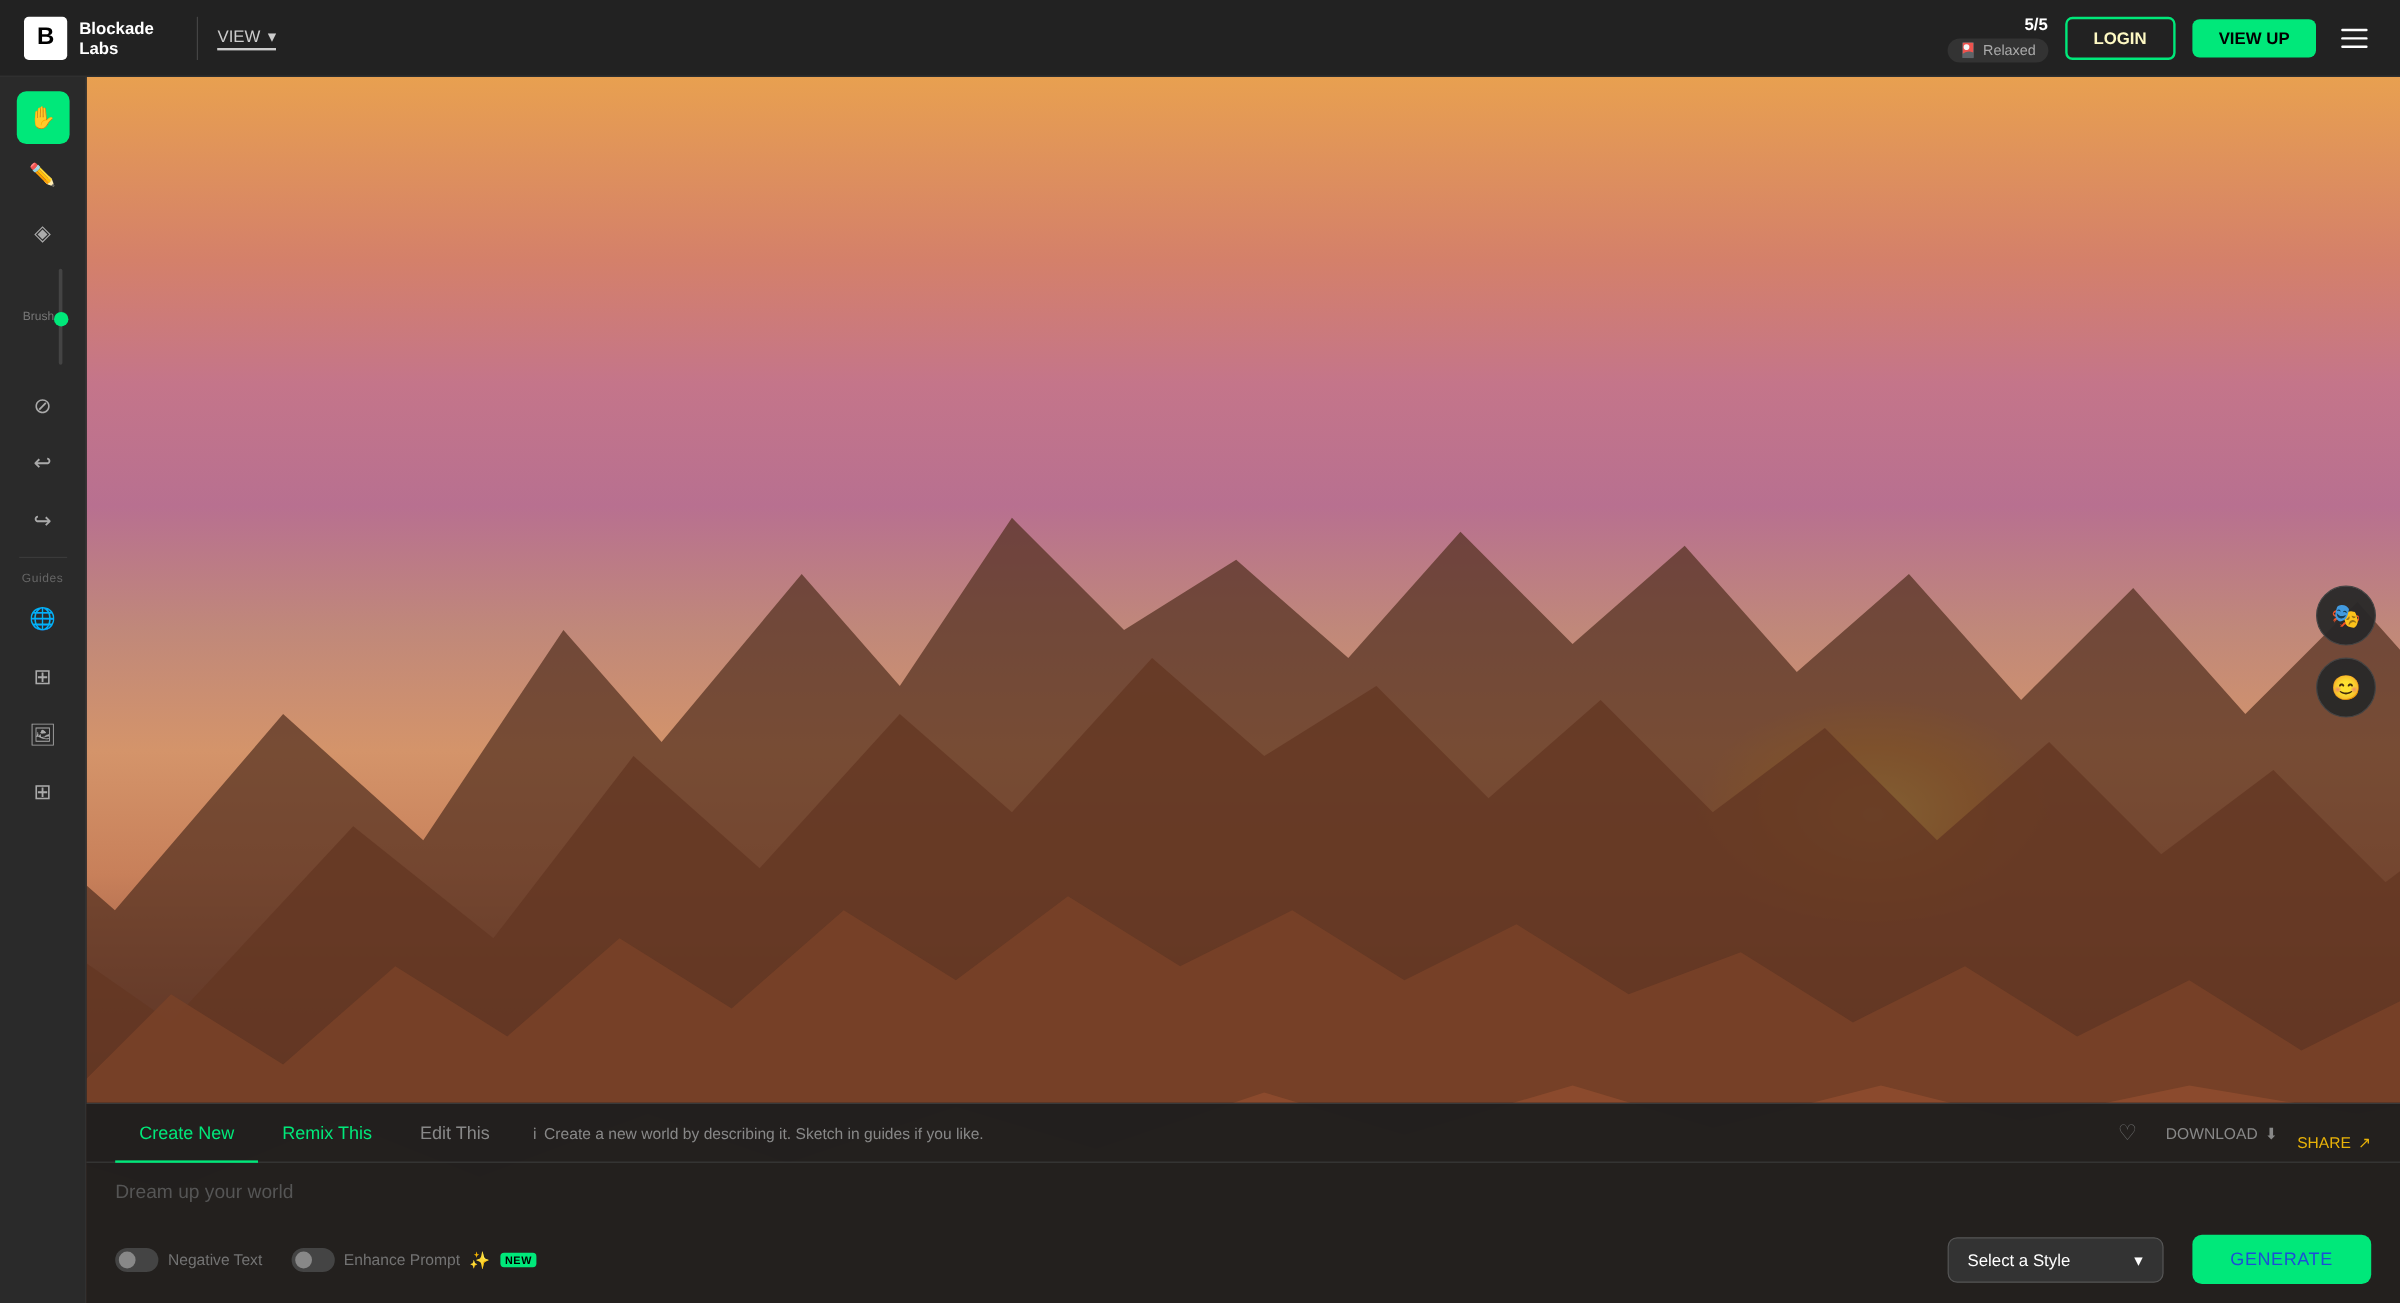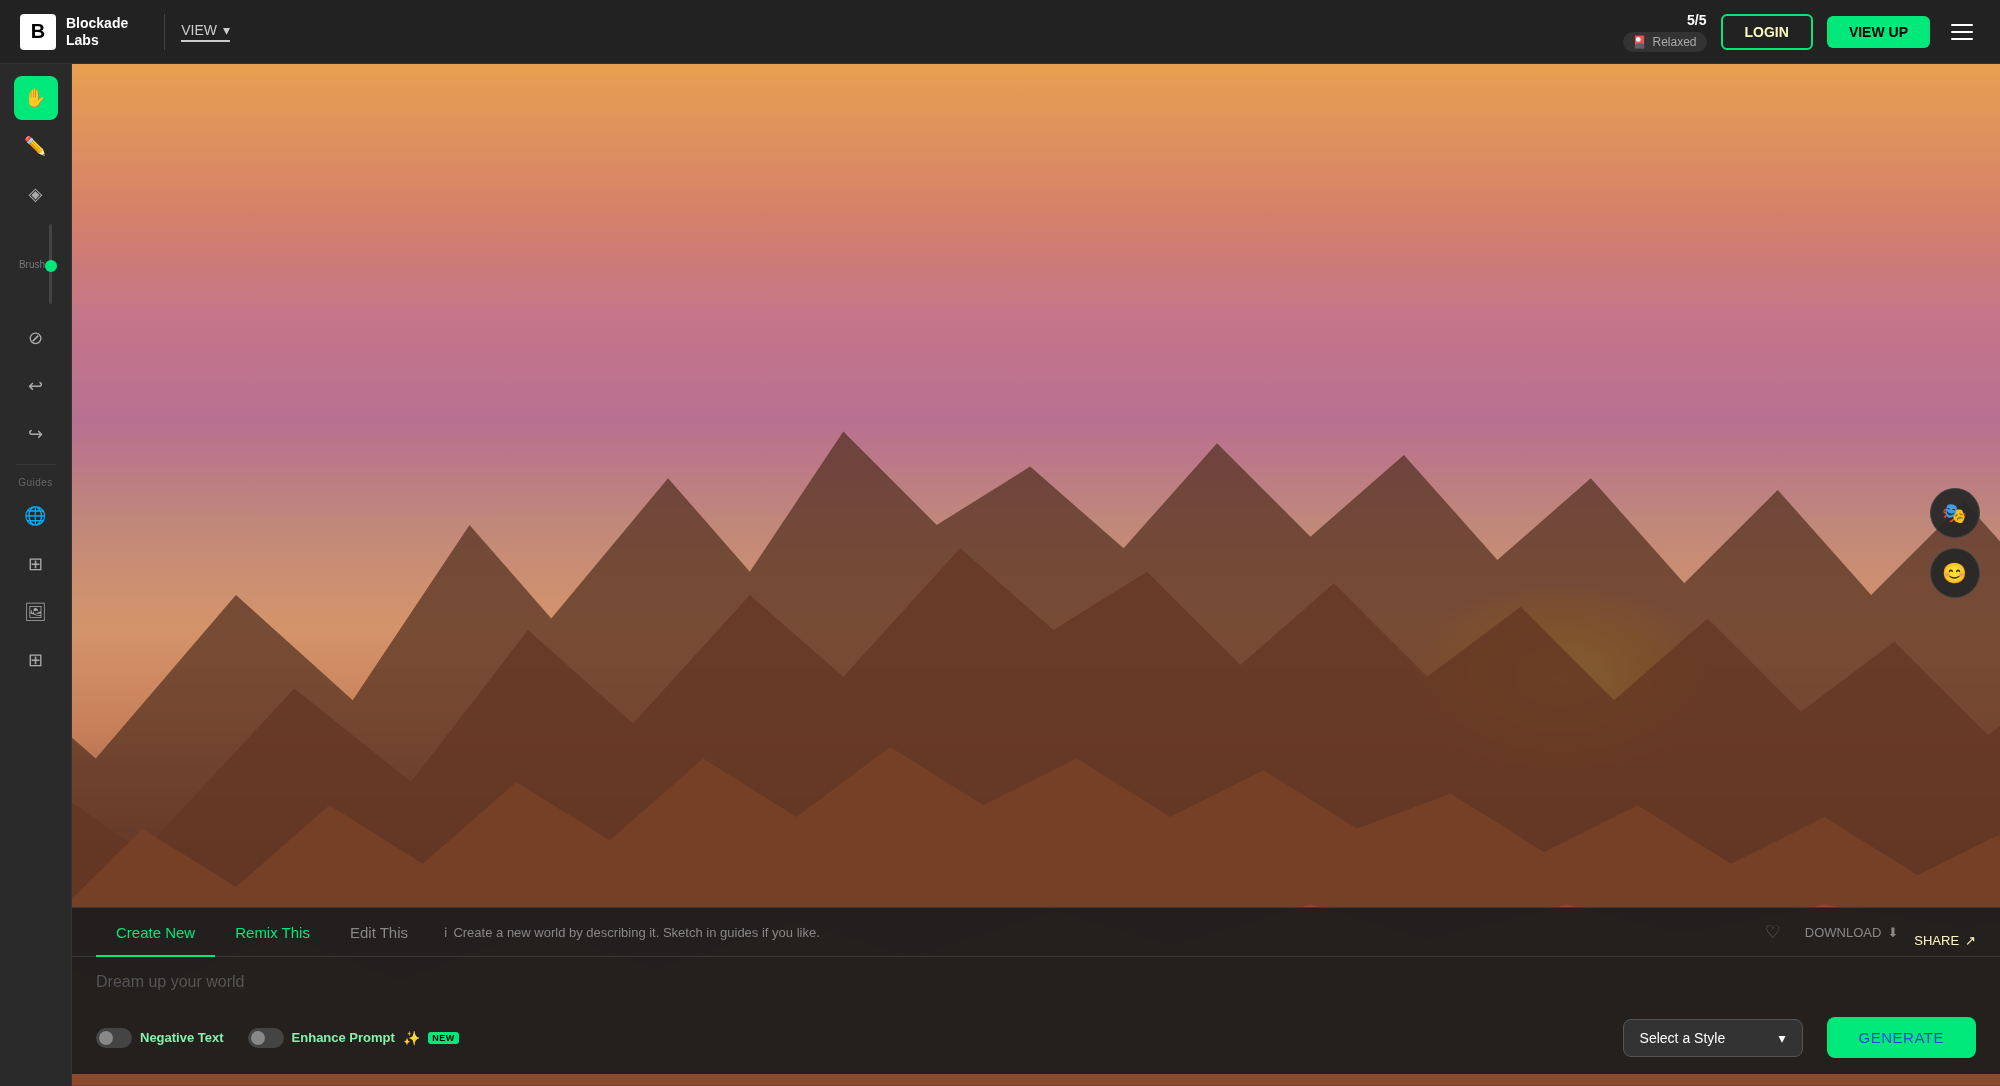--- a/index.html
+++ b/index.html
@@ -214,21 +214,21 @@
       transform: translateX(-50%);
       bottom: 40%;
       width: 12px; height: 12px;
       background: #00e87a;
       border-radius: 50%;
     }
 
     
     .bottom-panel {
       position: absolute;
-      bottom: 12px;
+      bottom: 0;
       left: 72px;
       right: 0;
       background: rgba(30, 30, 30, 0.95);
       border-top: 1px solid #3a3a3a;
       z-index: 50;
       padding: 0;
     }
     .panel-tabs {
       display: flex;
       align-items: center;
@@ -263,21 +263,21 @@
       display: flex; align-items: center; justify-content: center;
       cursor: pointer; color: #666; font-size: 18px;
     }
     .download-btn {
       display: flex; align-items: center; gap: 6px;
       font-size: 13px; color: #888;
       cursor: pointer; text-decoration: none;
     }
     .share-btn {
       display: flex; align-items: center; gap: 6px;
-      font-size: 13px; color: #fef9c3;
+      font-size: 13px; color: #eab308;
       cursor: pointer;
       margin-top: 16px;
     }
 
     
     .panel-input-area {
       padding: 12px 24px;
     }
     .prompt-input {
       width: 100%;
@@ -309,21 +309,21 @@
     }
     .toggle-thumb {
       position: absolute;
       top: 3px; left: 3px;
       width: 14px; height: 14px;
       background: #888;
       border-radius: 50%;
       transition: left 0.15s;
     }
     .toggle-label {
-      font-size: 13px; color: #86efac; font-weight: bold;
+      font-size: 13px; color: #737373;
     }
     .controls-spacer { flex: 1; }
     .style-select {
       background: #333;
       border: 1px solid #555;
       border-radius: 8px;
       color: #fff;
       font-size: 14px;
       padding: 10px 16px;
       cursor: pointer;

